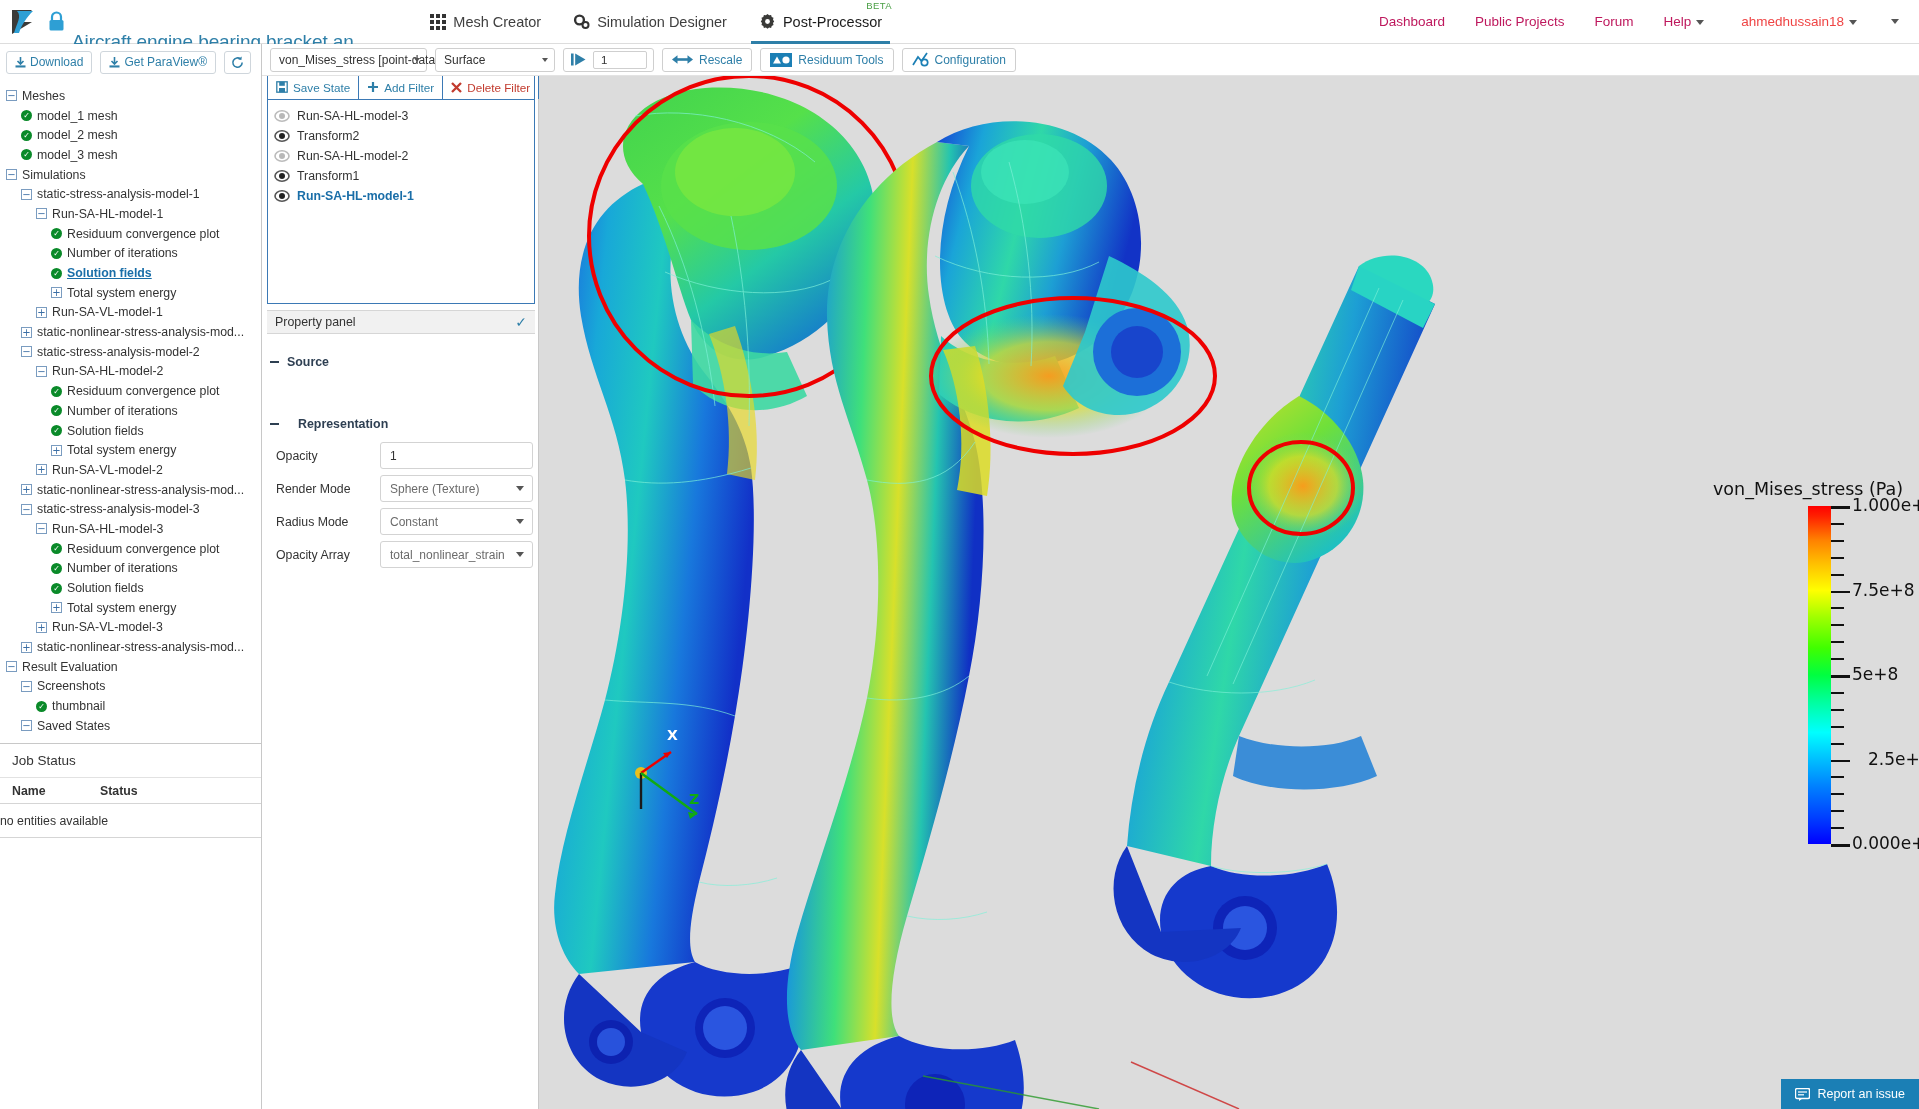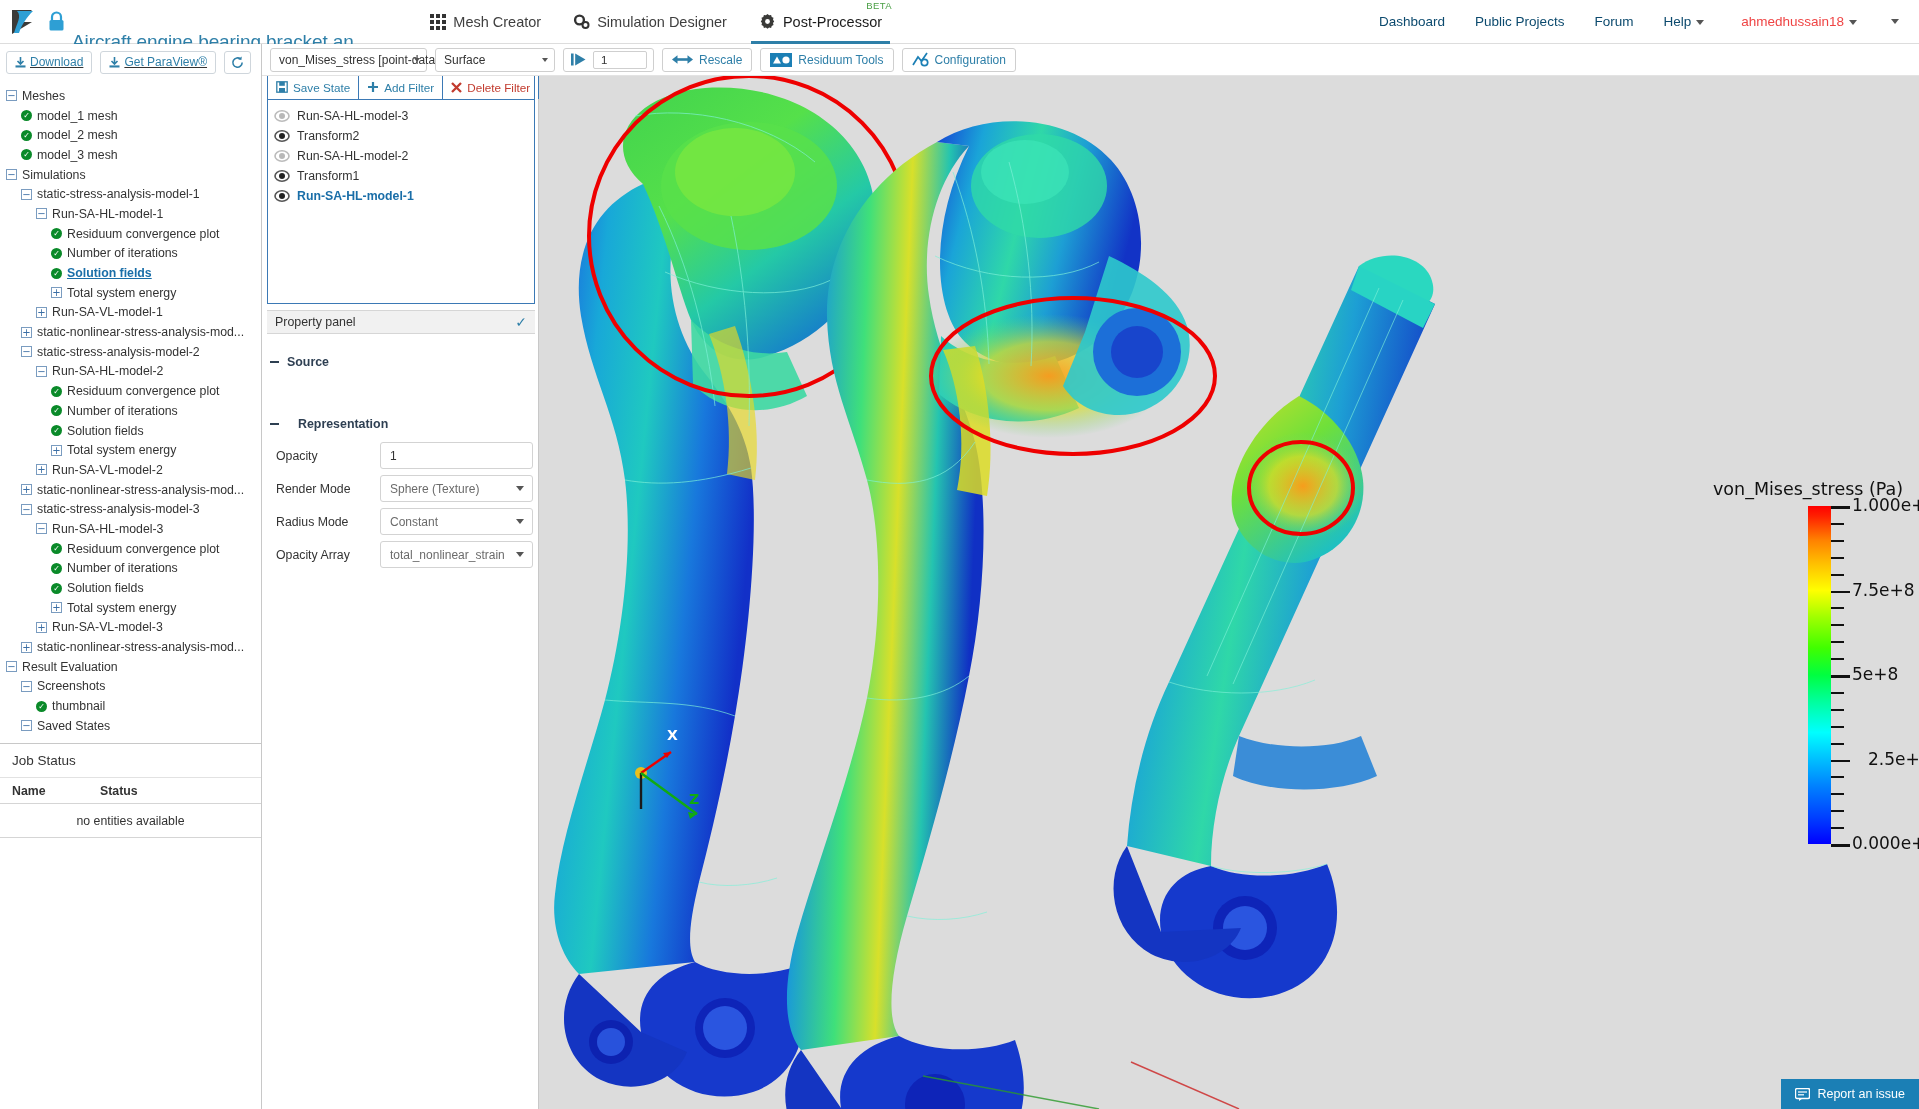--- a/index.html
+++ b/index.html
@@ -41,35 +41,35 @@
     height: 3px; background: #2e7fa8;
   }
   .beta-badge {
     position: absolute; top: 0px; right: 6px;
     font-size: 9.5px; color: #4a9f45; letter-spacing: .4px;
   }
   .nav-right {
     margin-left: auto; display: flex; align-items: center; gap: 0px;
     padding-right: 14px; font-size: 13.5px;
   }
-  .nav-link { padding: 0 15px; color: #0c4a6e; cursor: pointer; white-space: nowrap; }
+  .nav-link { padding: 0 15px; color: #be185d; cursor: pointer; white-space: nowrap; }
   .user-name { padding: 0 6px 0 22px; color: #ef4444; cursor: pointer; white-space: nowrap; }
   .caret { display: inline-block; width: 0; height: 0; margin-left: 5px;
     border-left: 4.5px solid transparent; border-right: 4.5px solid transparent;
     border-top: 5px solid #555; vertical-align: middle; }
   .caret-far { margin-left: 28px; margin-right: 6px; }
 
   
   .grid-ic { display:grid; grid-template-columns:repeat(3,4px); grid-template-rows:repeat(3,4px); gap:2px; }
   .grid-ic i { background:#333; display:block; width:4px; height:4px; }
 
   
   .sidebar {
     position: absolute; top: 44px; left: 0; width: 262px; height: 1065px;
-    background: #fff; border-right: 1px solid #c8c8c8; text-decoration: underline;
+    background: #fff; border-right: 1px solid #c8c8c8;
   }
   .sb-toolbar {
     height: 32px; display: flex; align-items: center; gap: 8px;
     padding: 4px 6px 0 6px;
   }
   .sb-btn {
     display: flex; align-items: center; gap: 4px;
     border: 1px solid #cfd6dc; border-radius: 3px; background: #fff;
     height: 23px; padding: 0 8px; font-size: 12px; color: #2e7fa8; cursor: pointer;
     white-space: nowrap;
@@ -104,21 +104,21 @@
     height: 34px; line-height: 34px; padding-left: 12px;
     font-size: 13.5px; color: #333; border-bottom: 1px solid #e2e2e2;
   }
   .js-head {
     display: flex; height: 26px; align-items: center;
     border-bottom: 1px solid #d5d5d5; font-size: 12.3px; font-weight: bold; color: #333;
   }
   .js-head .c1 { width: 100px; padding-left: 12px; }
   .js-head .c2 { }
   .js-empty {
-    text-align: center; font-size: 12.3px; color: #333; padding-top: 10px;
+    font-size: 12.3px; color: #333; padding-top: 10px;
     border-bottom: 1px solid #d5d5d5; padding-bottom: 9px;
   }
 
   
   .center {
     position: absolute; top: 44px; left: 262px; width: 277px; height: 1065px;
     background: #fff;
   }
   .filters-box {
     position: absolute; top: 30px; left: 5px; width: 268px; height: 230px;

